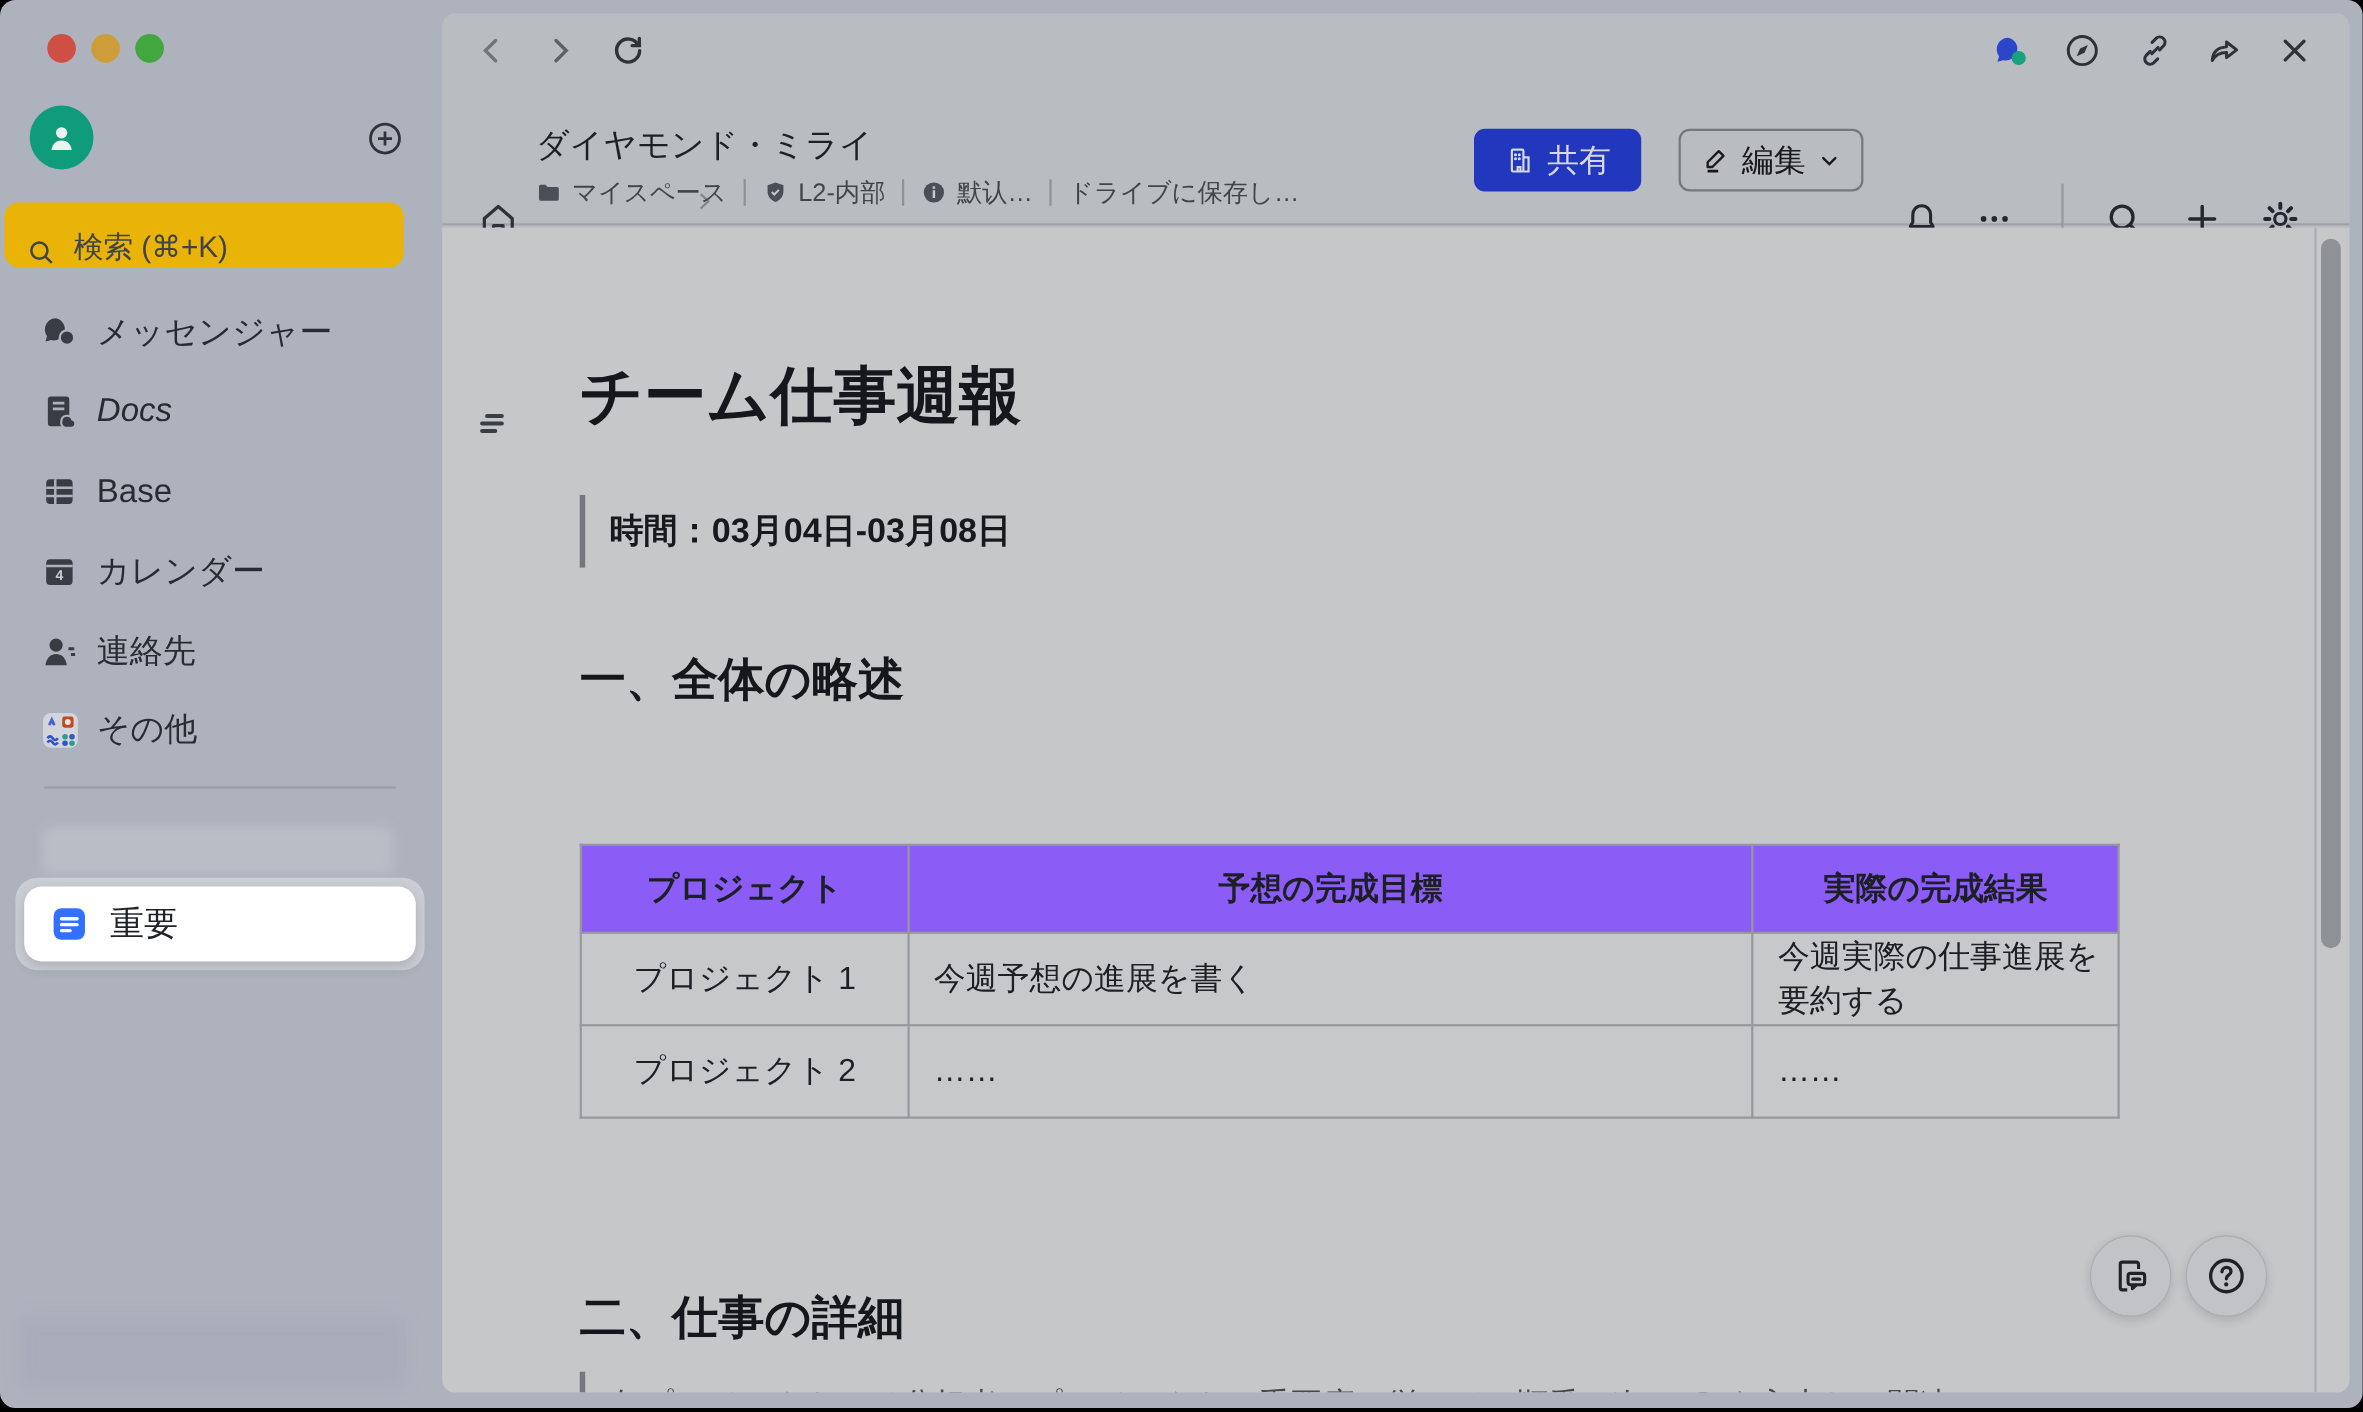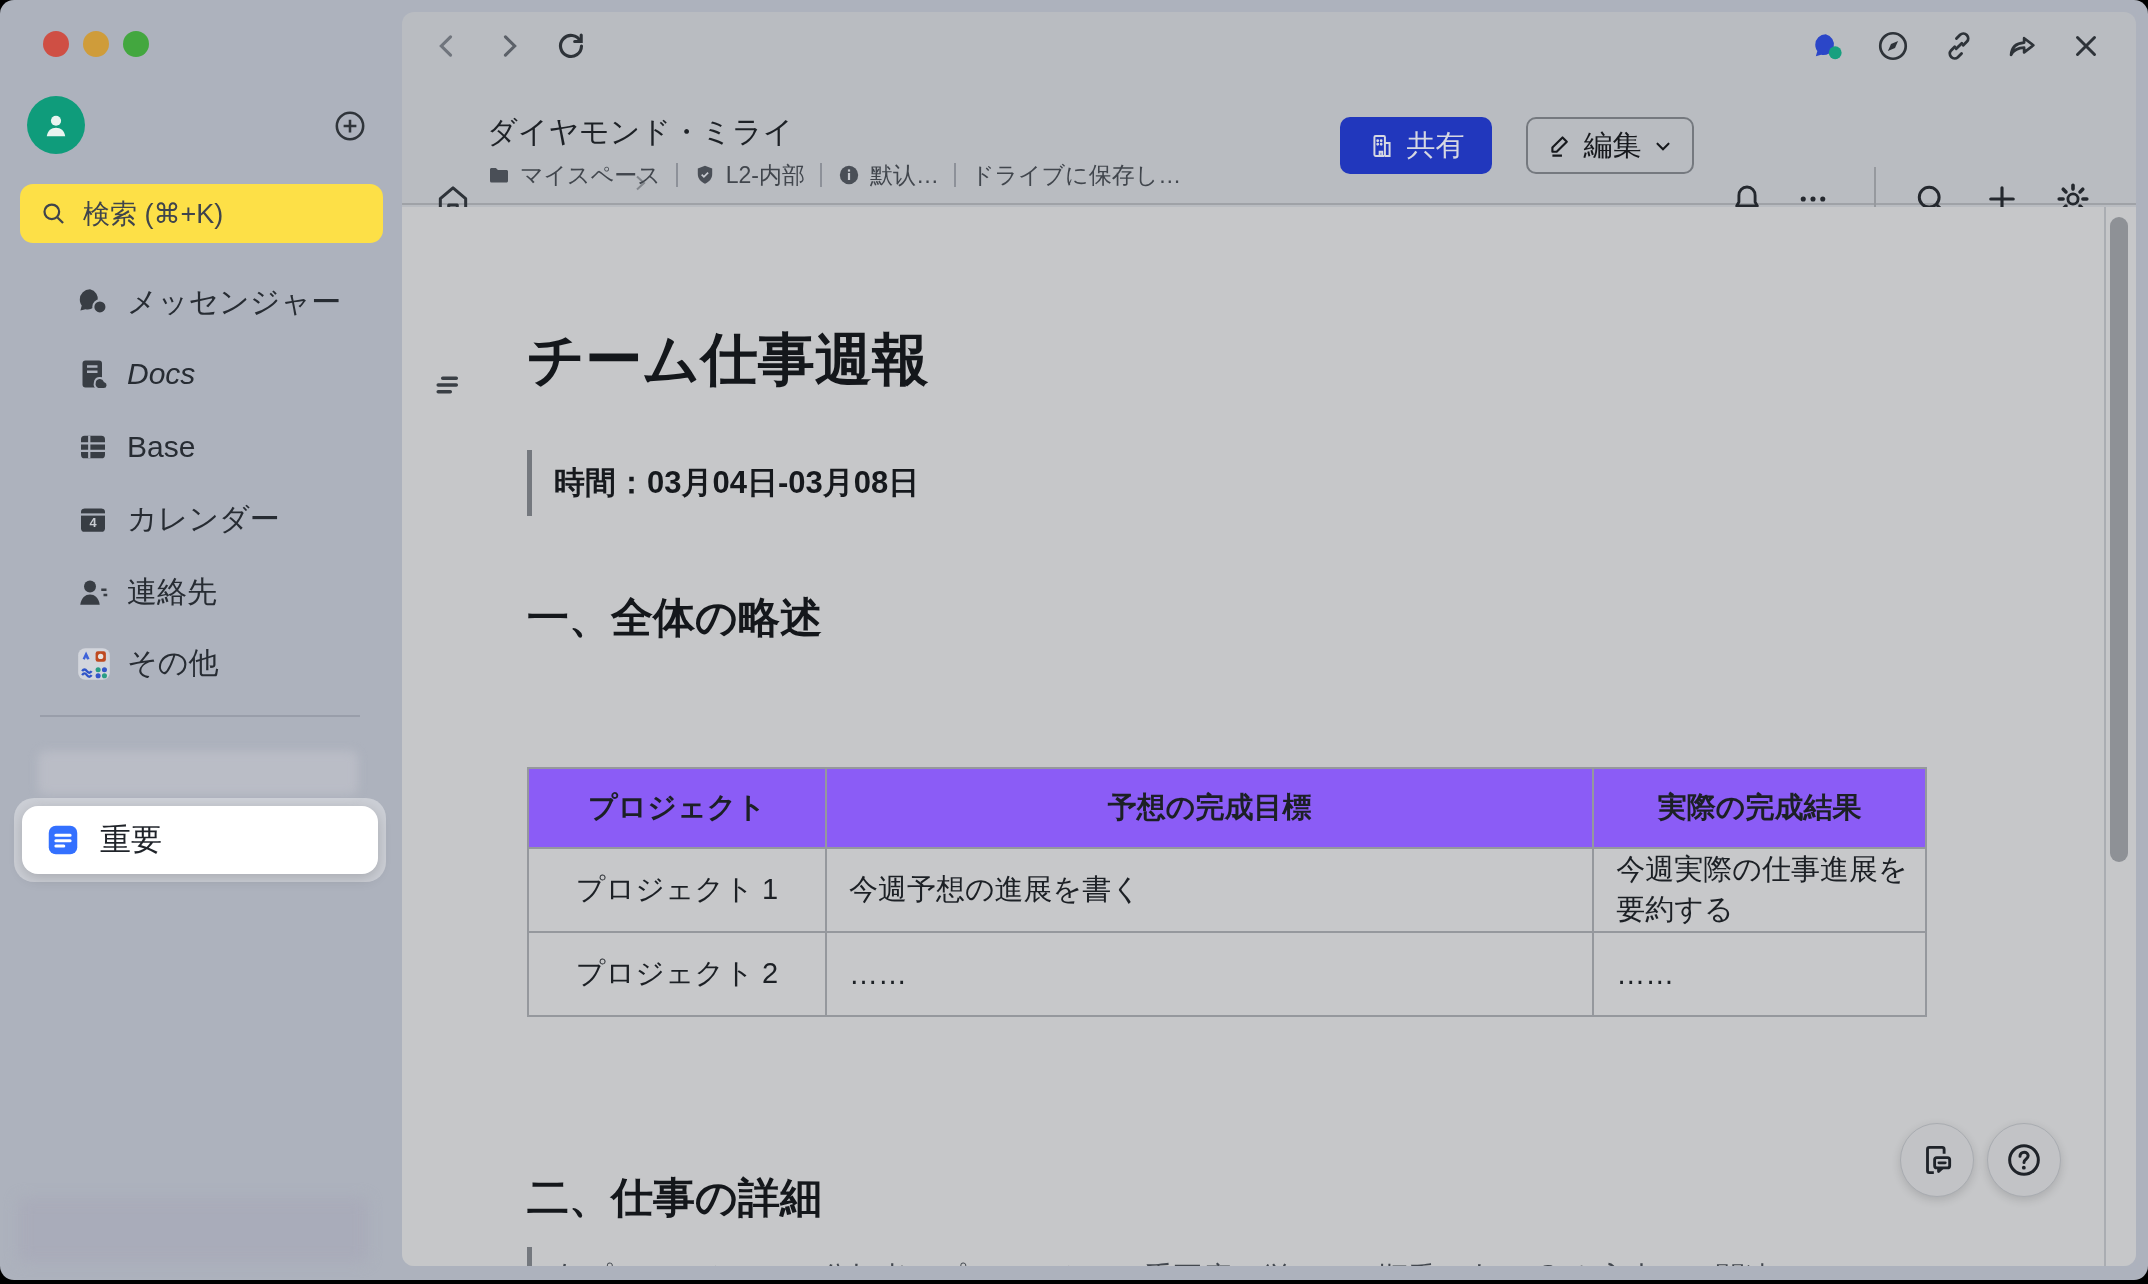--- a/index.html
+++ b/index.html
@@ -9,25 +9,25 @@
   .window { position:absolute; left:0; top:0; width:2148px; height:1280px;
     background:#adb2bd; border-radius:14px; overflow:hidden; }
   svg { display:block; }
 
   
   .sidebar { position:absolute; left:0; top:0; width:402px; height:100%; }
   .light { position:absolute; top:31px; width:26px; height:26px; border-radius:50%; }
   .avatar { position:absolute; left:27px; top:96px; width:58px; height:58px; border-radius:50%;
     background:#0f9c7b; display:flex; align-items:center; justify-content:center; }
   .plusbtn { position:absolute; left:333px; top:109px; width:34px; height:34px; }
-  .searchbox { position:absolute; left:20px; top:184px; width:363px; height:59px;
-    background:#fde047; border-radius:13px; display:flex; align-items:center; padding-left:20px; }
+  .searchbox { position:absolute; left:4px; top:184px; width:363px; height:59px;
+    background:#eab308; border-radius:13px; display:flex; align-items:flex-end; padding-left:20px; }
   .searchbox .ph { color:#3f444c; font-size:27px; margin-left:16px; }
   .nav { position:absolute; left:0; top:273px; width:402px; }
-  .navitem { position:absolute; left:0; width:468px; height:58px; display:flex; align-items:center;margin-left:39px; }
+  .navitem { position:absolute; left:0; width:468px; height:58px; display:flex; align-items:center; }
   .navitem .ico { width:36px; height:36px; margin-left:36px; flex:0 0 36px; }
   .navitem .lbl { margin-left:16px; font-size:30px; color:#272c33; }
   .sdivider { position:absolute; left:40px; top:715px; width:320px; height:2px; background:#999eaa; }
   .blurrect { position:absolute; border-radius:8px; filter:blur(5px); }
   .pill-ring { position:absolute; left:14px; top:798px; width:372px; height:84px;
     background:rgba(255,255,255,0.38); border-radius:20px; }
   .pill { position:absolute; left:22px; top:806px; width:356px; height:68px; background:#ffffff;
     border-radius:16px; display:flex; align-items:center; box-shadow:0 4px 14px rgba(0,0,0,0.18); }
   .pill .ico { width:38px; height:38px; margin-left:22px; }
   .pill .lbl { margin-left:18px; font-size:31px; font-weight:400; color:#1f2329; }

